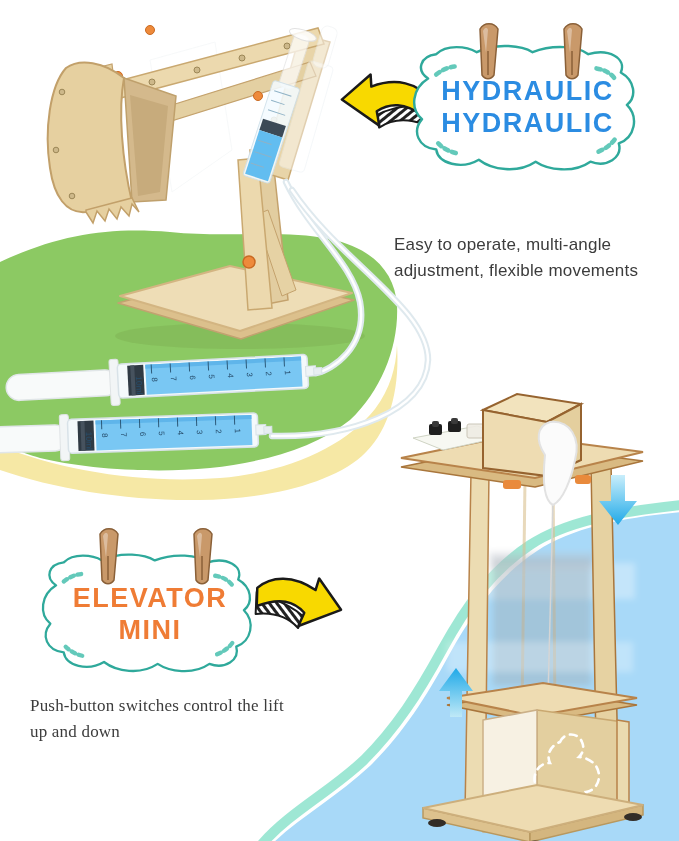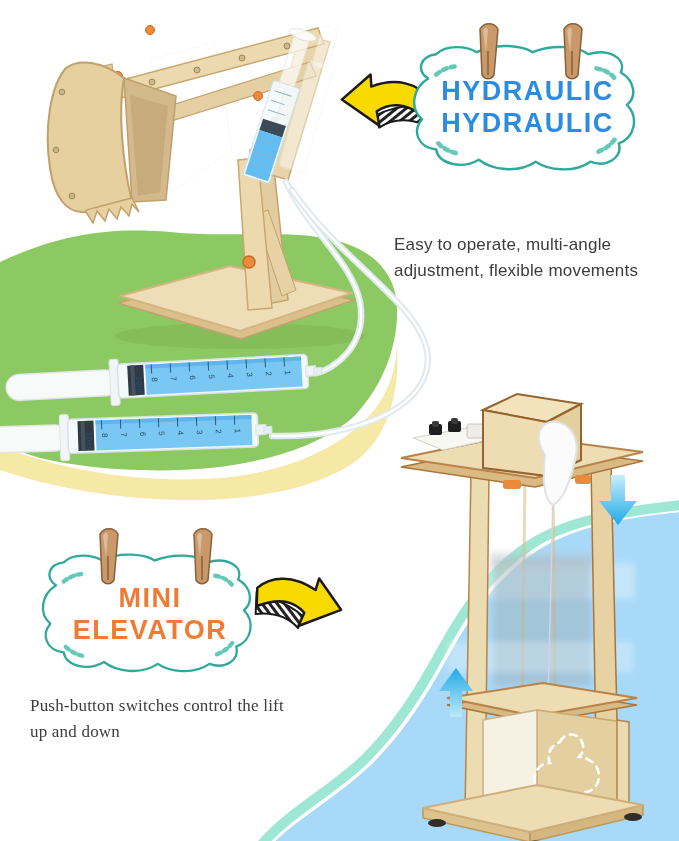--- a/index.html
+++ b/index.html
@@ -315,18 +315,18 @@
     <path d="M 7,6 C 11,-1 21,-1 25,6 L 21,52 C 18,57 12,57 9,52 Z" fill="#c9996a" stroke="#8a6038" stroke-width="1.5"></path>
     <line x1="15" y1="28" x2="15" y2="52" stroke="#8a6038" stroke-width="1.5"></line>
     <path d="M 10,8 C 12,4 14,4 15,7 L 13,30 Z" fill="#ffffff" opacity="0.35"></path>
   </svg>
   <svg class="pin" style="left:152px" viewBox="0 0 30 58">
     <path d="M 7,6 C 11,-1 21,-1 25,6 L 21,52 C 18,57 12,57 9,52 Z" fill="#c9996a" stroke="#8a6038" stroke-width="1.5"></path>
     <line x1="15" y1="28" x2="15" y2="52" stroke="#8a6038" stroke-width="1.5"></line>
     <path d="M 10,8 C 12,4 14,4 15,7 L 13,30 Z" fill="#ffffff" opacity="0.35"></path>
   </svg>
   <div class="title t-orange" style="top:38px;">
+    <div>ELEVATOR</div>
     <div>MINI</div>
-    <div>ELEVATOR</div>
   </div>
 </div>
 
 <div class="caption" style="left:30px;top:693px;width:255px;font-family:Liberation Serif, serif;">Push-button switches control the lift up and down</div>
 
 </body></html>

